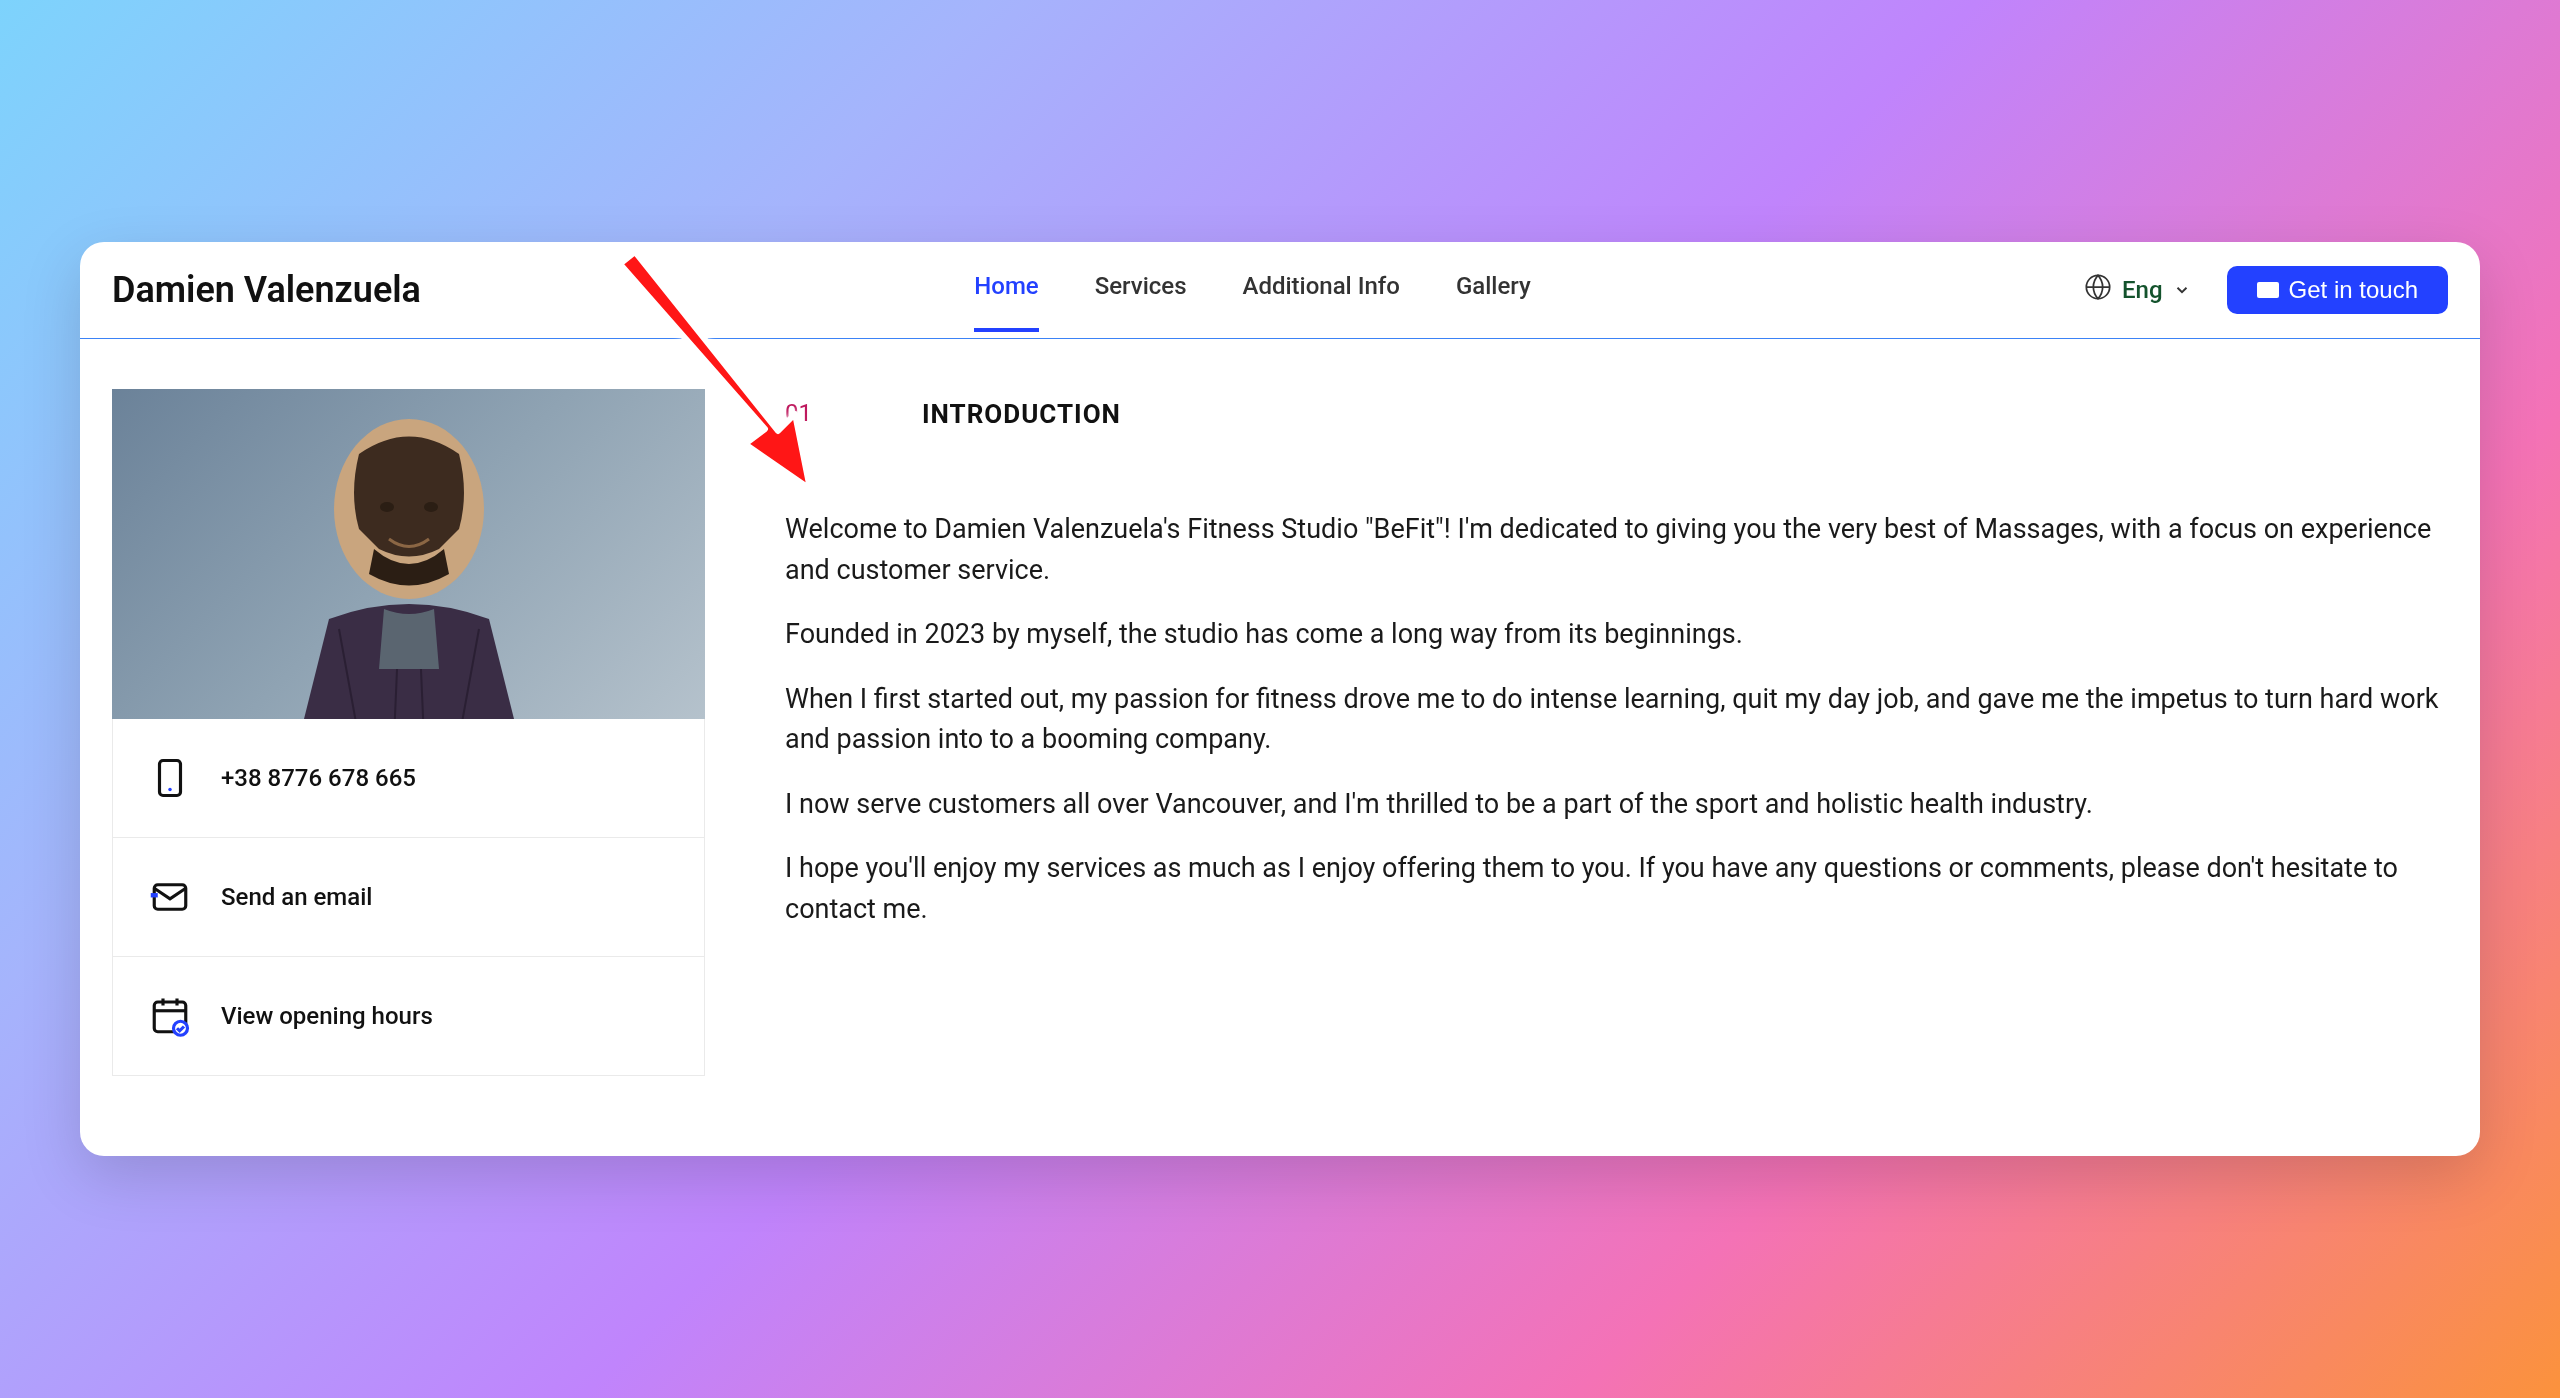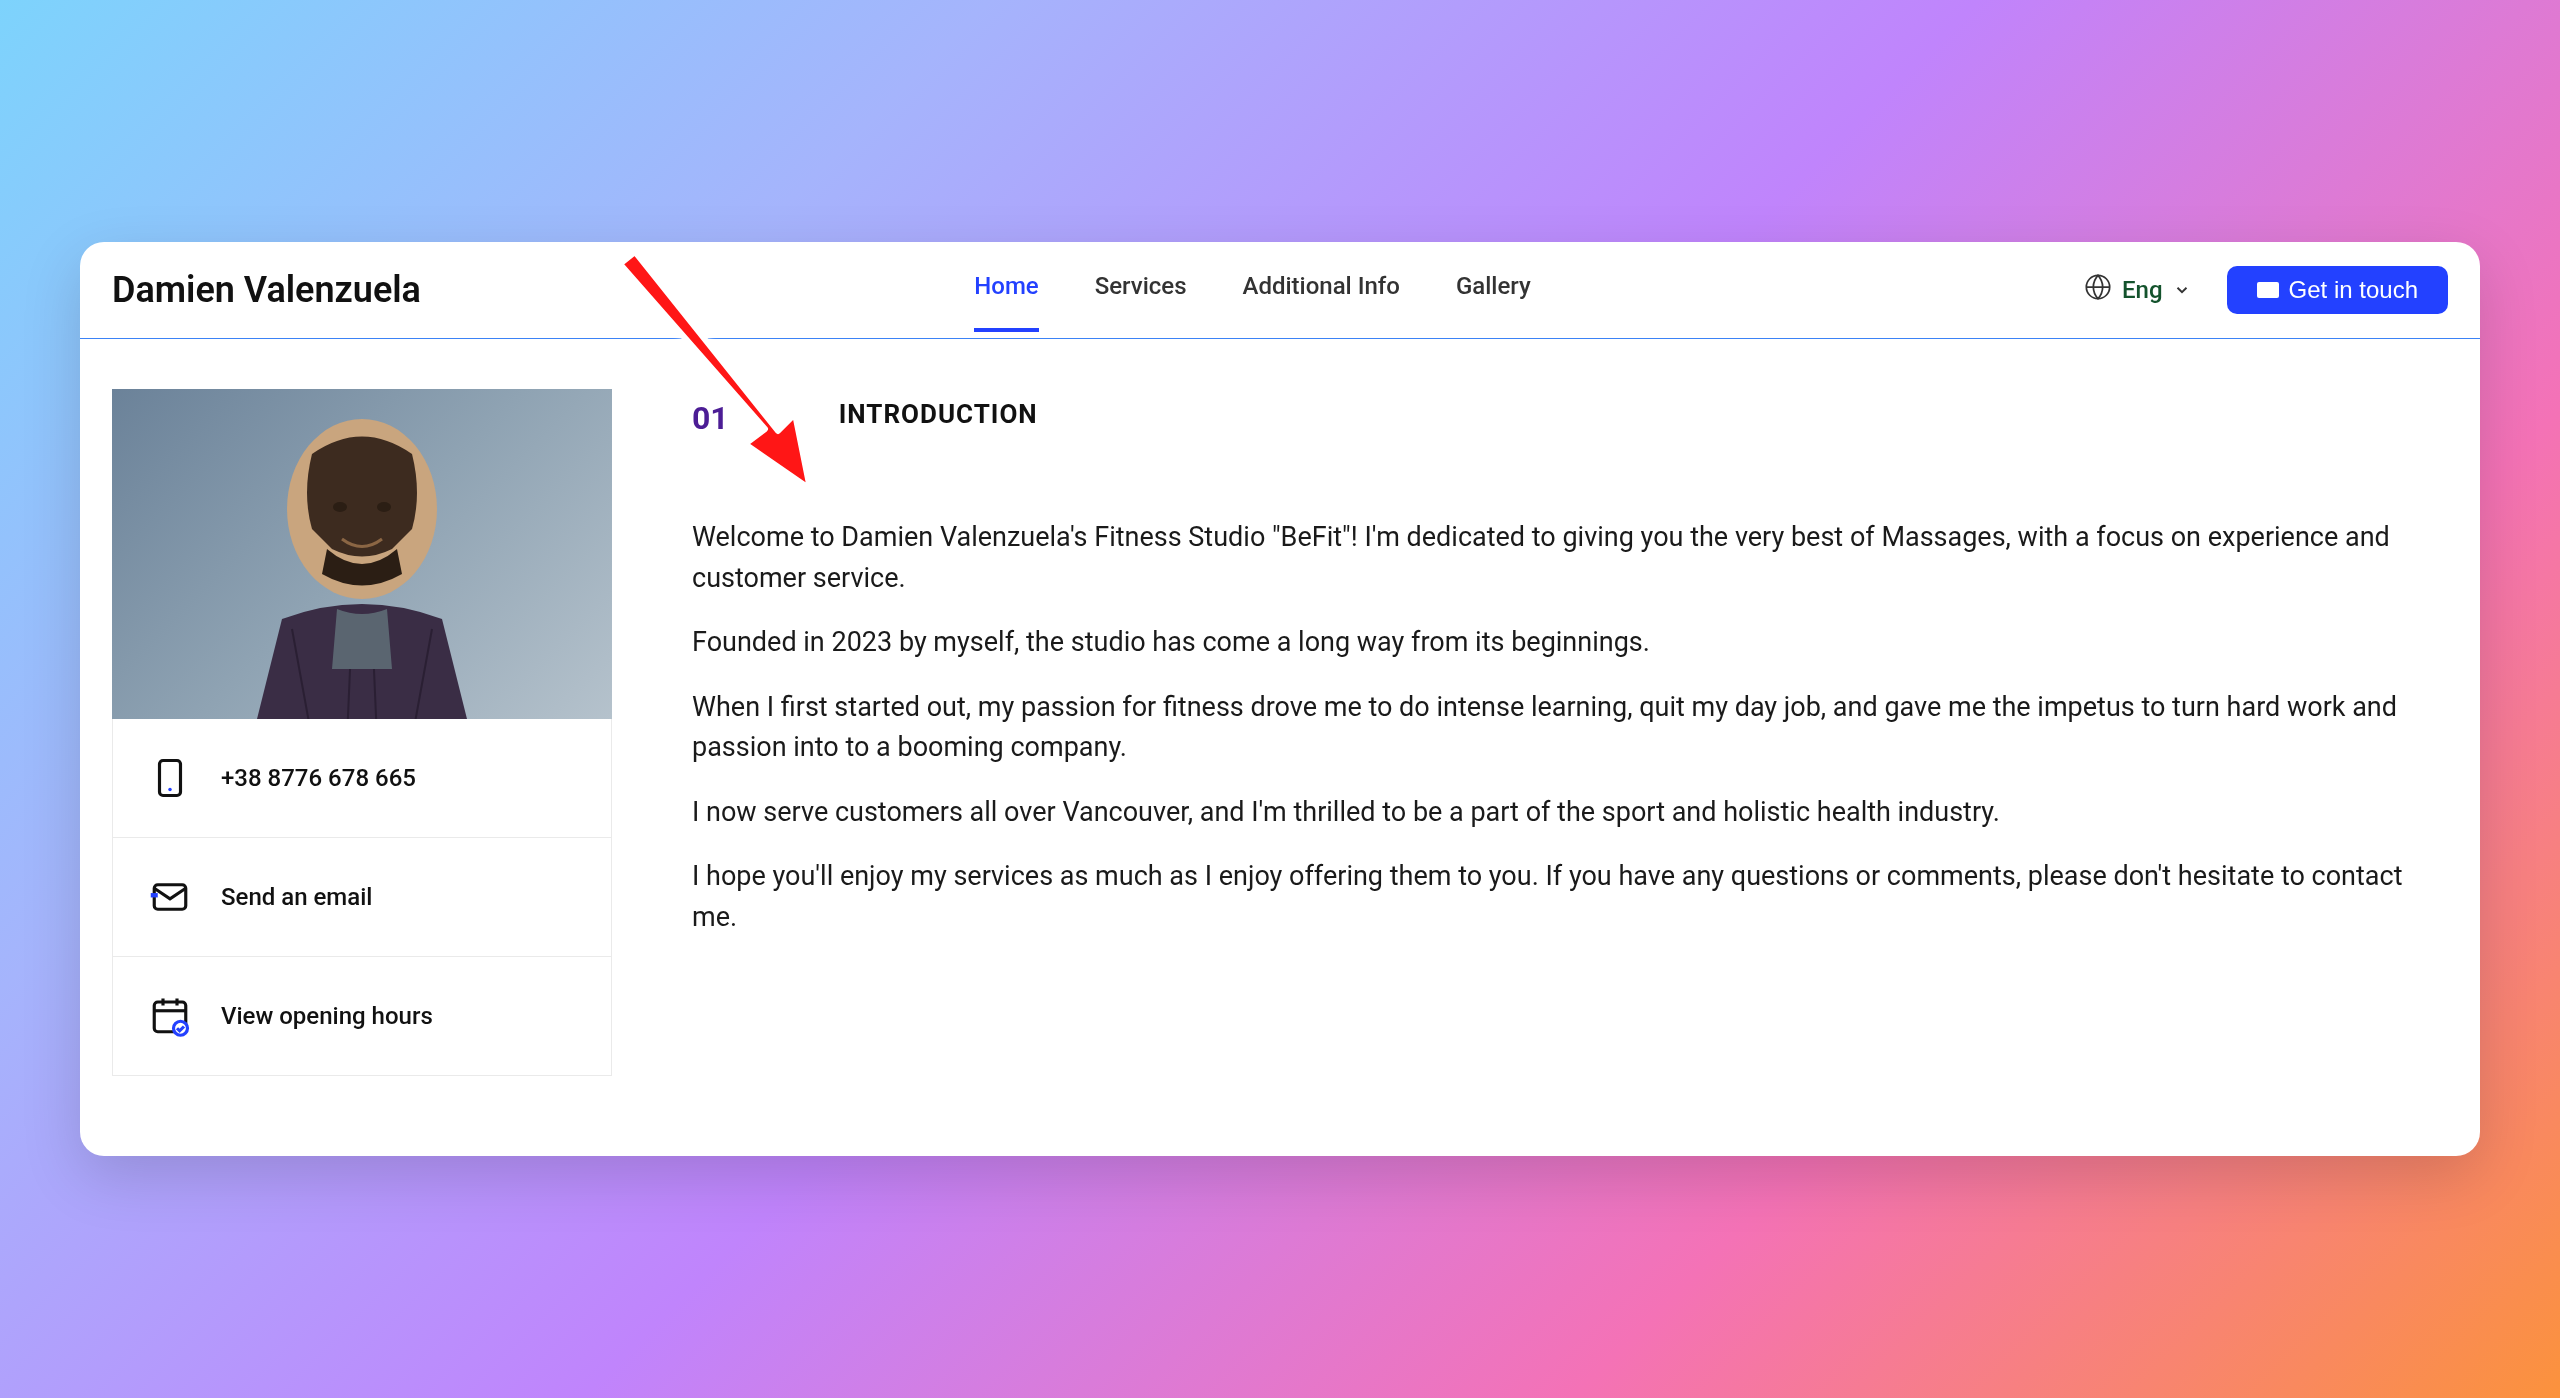--- a/index.html
+++ b/index.html
@@ -97,21 +97,21 @@
       background: #fff;
       border-radius: 2px;
     }
     .content {
       display: flex;
       padding: 50px 32px 80px 32px;
       gap: 80px;
       position: relative;
     }
     .sidebar {
-      width: 500px;
+      width: 593px;
       flex-shrink: 0;
     }
     .profile-image {
       width: 100%;
       height: 330px;
       background: linear-gradient(135deg, #6b8299 0%, #8fa3b3 50%, #b5c2cc 100%);
       position: relative;
       overflow: hidden;
     }
     .profile-image svg {
@@ -145,23 +145,23 @@
     .main-content {
       flex: 1;
       padding-top: 10px;
     }
     .section-header {
       display: flex;
       gap: 110px;
       margin-bottom: 80px;
     }
     .section-number {
-      font-size: 32px;
-      font-weight: 700;
-      color: #4c1d95;
+      font-size: 24px;
+      font-weight: 400;
+      color: #be185d;
     }
     .section-title {
       font-size: 26px;
       font-weight: 700;
       letter-spacing: 1px;
       color: #111;
     }
     .intro-text p {
       font-size: 27px;
       line-height: 1.5;

